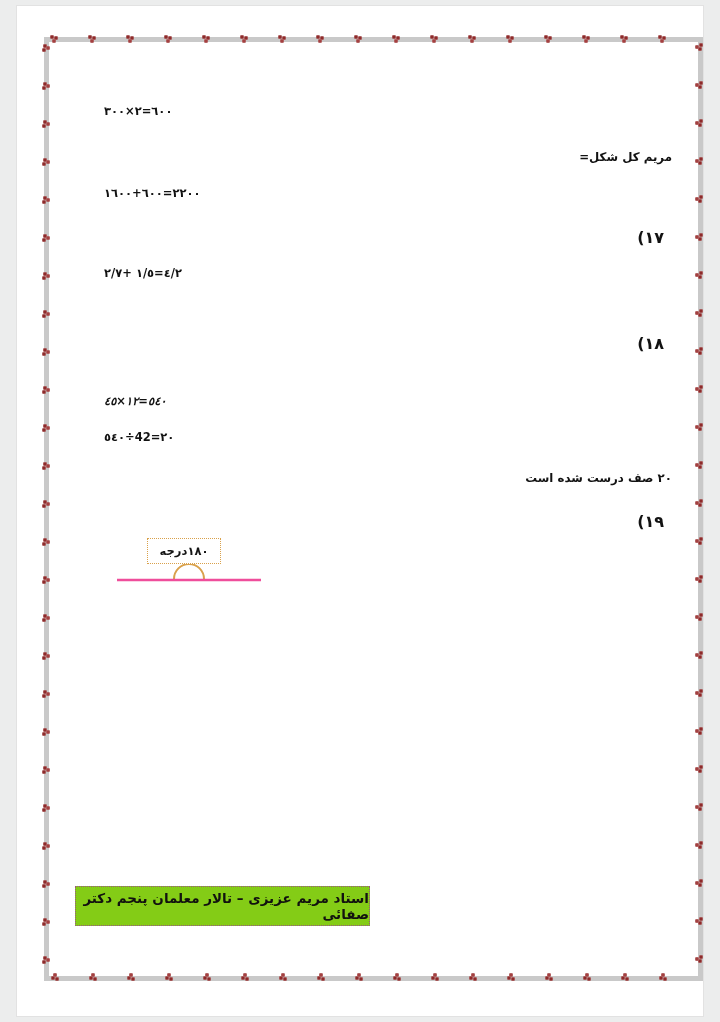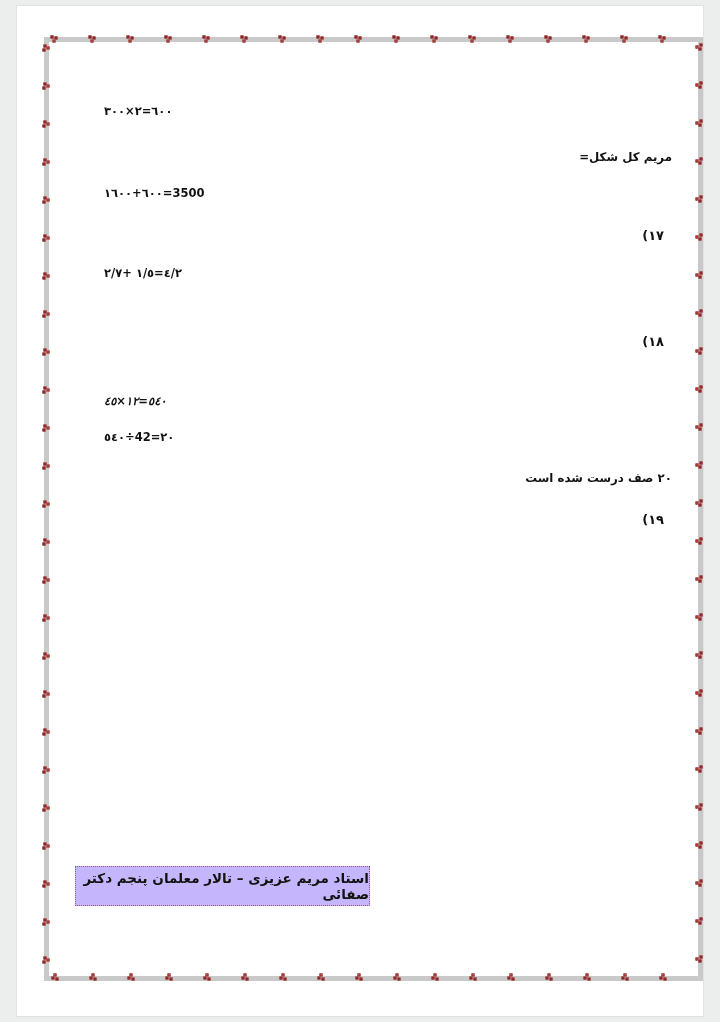--- a/index.html
+++ b/index.html
@@ -88,21 +88,21 @@
     letter-spacing: 0.1px;
     font-family: "DejaVu Sans", "Liberation Sans", sans-serif;
   }
   .rtl {
     direction: rtl;
     font-size: 11.8px;
     font-family: "DejaVu Sans", "Liberation Sans", sans-serif;
   }
   .qnum {
     direction: ltr;
-    font-size: 13px;
+    font-size: 16px;
     font-family: "DejaVu Sans", "Liberation Sans", sans-serif;
     font-weight: bold;
   }
 
   
   .figure {
     position: absolute;
   }
   .fig-svg { display: block; }
 
@@ -119,26 +119,26 @@
     display: flex;
     align-items: center;
     justify-content: center;
     letter-spacing: 0;
   }
 
   
   .credit {
     position: absolute;
     left: 58px;
-    top: 860px;
+    top: 880px;
     width: 295px;
     height: 40px;
     box-sizing: border-box;
     border: 1px dotted #9a4f8a;
-    background: #c4b5fd;
+    background: #84cc16;
     display: flex;
     align-items: center;
     justify-content: flex-end;
     direction: rtl;
   }
   .credit span {
     color: #12120f;
     font-weight: bold;
     font-size: 13.5px;
     font-family: "DejaVu Sans", "Liberation Sans", sans-serif;
@@ -578,37 +578,44 @@
         </div>
       </div>
   </div>
 
   <div class="sheet-body">
 
     <div class="ln ltr" style="left:51px; top:58px;">٣٠٠×٢=٦٠٠</div>
 
     <div class="ln rtl" style="right:22px; top:104px;">مریم کل شکل=</div>
 
-    <div class="ln ltr" style="left:51px; top:140px;">١٦٠٠+٦٠٠=3500</div>
+    <div class="ln ltr" style="left:51px; top:140px;">١٦٠٠+٦٠٠=٢٢٠٠</div>
 
     <div class="ln qnum" style="right:30px; top:182px;">(١٧</div>
 
     <div class="ln ltr" style="left:51px; top:220px;">٢/٧+ ١/٥=٤/٢</div>
 
 
     <div class="ln qnum" style="right:30px; top:288px;">(١٨</div>
 
     <div class="ln ltr" style="left:51px; top:348px;font-style:italic;">٤٥×١٢=٥٤٠</div>
 
     <div class="ln ltr" style="left:51px; top:384px;">٥٤٠÷42=٢٠</div>
 
     <div class="ln rtl" style="right:22px; top:425px;">٢٠ صف درست شده است</div>
 
     <div class="ln qnum" style="right:30px; top:466px;">(١٩</div>
 
+    <div class="figure" style="left:56px; top:490px; width:210px; height:70px;">
+      <svg class="fig-svg" width="210" height="70" viewBox="0 0 210 70">
+        <path d="M 65 43 A 15 15 0 0 1 95 43" fill="none" stroke="#d9a14b" stroke-width="2"></path>
+        <line x1="8" y1="44" x2="152" y2="44" stroke="#ef4e9b" stroke-width="2.6"></line>
+      </svg>
+      <div class="tagbox" style="left:38px; top:2px; width:74px; height:26px;">١٨٠درجه</div>
+    </div>
 
 
 
 
   </div>
 
   <div class="credit">
     <span>استاد مریم عزیزی – تالار معلمان پنجم دکتر صفائی</span>
   </div>
 

